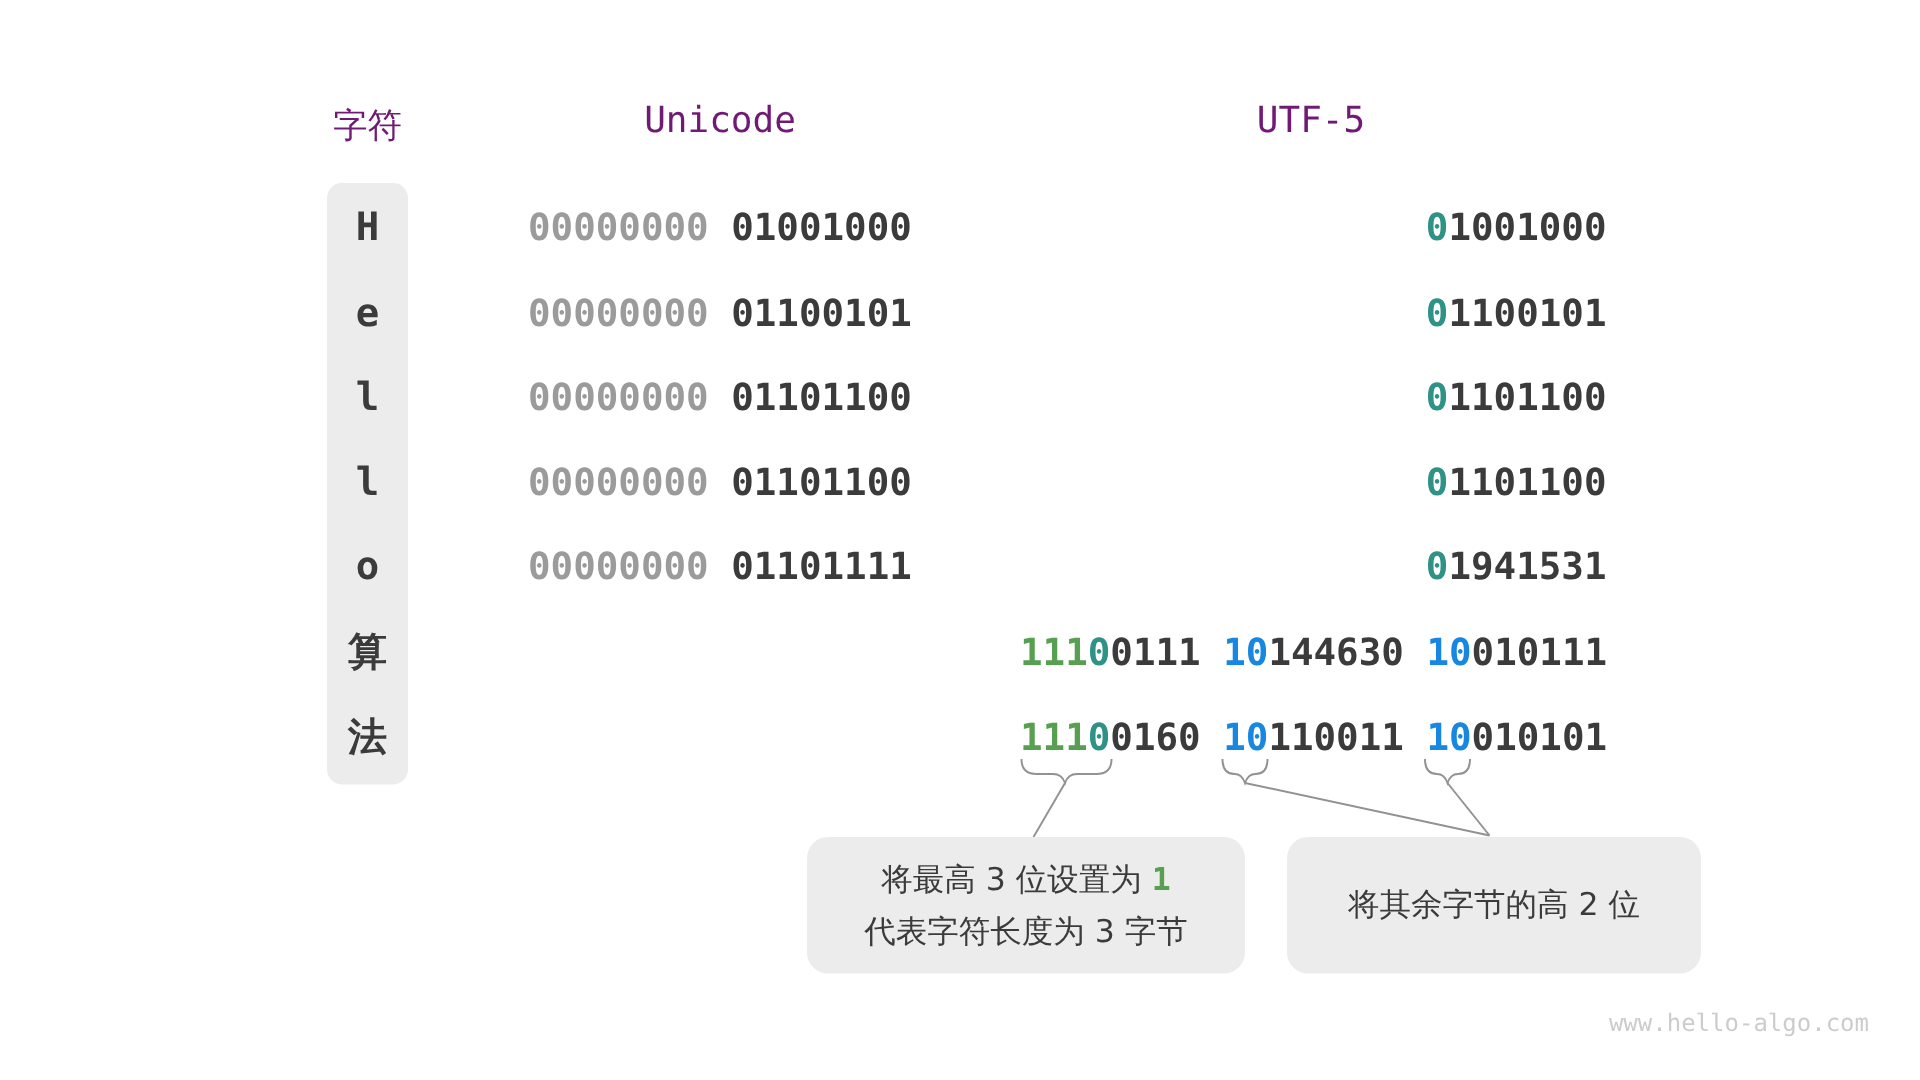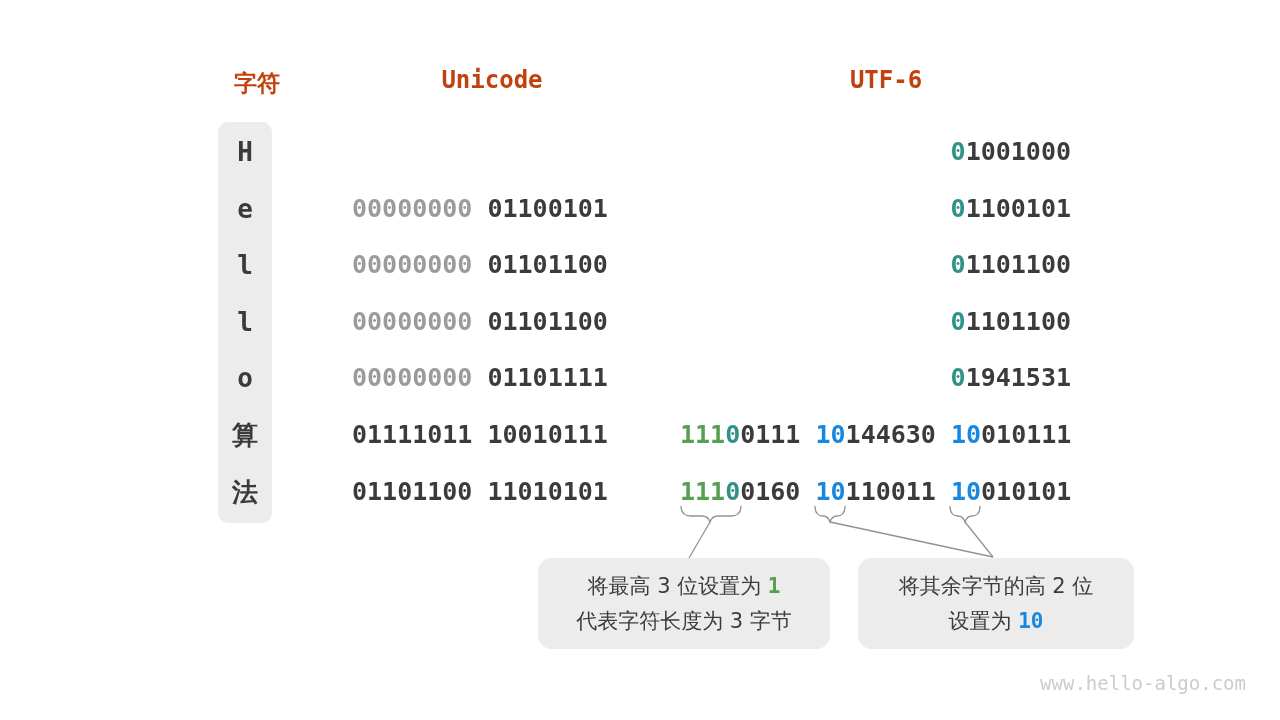--- a/index.html
+++ b/index.html
@@ -2,21 +2,21 @@
 <html><head>
 <meta charset="utf-8">
 <style>
   html,body{margin:0;padding:0;background:#ffffff;}
   .stage{
     position:relative;width:1280px;height:720px;background:#ffffff;overflow:hidden;
     font-family:"DejaVu Sans",sans-serif;color:#3b3b3b;
   }
   .mono{font-family:"DejaVu Sans Mono",monospace;}
   
-  .hdr{position:absolute;top:66px;transform:translateX(-50%);font-weight:700;font-size:24px;color:#c2410c;white-space:pre;margin-left:12px;}
+  .hdr{position:absolute;top:66px;transform:translateX(-50%);font-weight:400;font-size:24px;color:#701a75;white-space:pre;}
   .hdr.cjk{font-size:23px;top:68px;font-family:"DejaVu Sans",sans-serif;}
   
   .char-col-bg{position:absolute;left:218px;top:122px;width:54px;height:401px;background:#ececec;border-radius:10px;}
   
   .row{position:absolute;left:0;width:1280px;height:36px;line-height:36px;}
   .r0{top:134px}.r1{top:191px}.r2{top:247px}.r3{top:304px}.r4{top:360px}.r5{top:417px}.r6{top:474px}
   .cell{position:absolute;top:0;height:36px;white-space:pre;font-weight:700;font-size:25px;color:#3b3b3b;}
   .cell.char{left:218px;width:54px;text-align:center;font-size:26px;}
   .cell.uni{left:352px;}
   .cell.utf{left:680px;width:391px;text-align:right;}
@@ -33,35 +33,36 @@
     font-size:21px;line-height:35px;color:#3b3b3b;
   }
   .callout.left{left:538px;width:292px;}
   .callout.right{left:858px;width:276px;}
   .cl-line{white-space:pre;}
   .callout [data-c="green"],.callout [data-c="blue"]{font-family:"DejaVu Sans Mono",monospace;font-weight:700;}
   
   .overlay{position:absolute;left:0;top:0;width:1280px;height:720px;pointer-events:none;}
   .overlay path,.overlay line{stroke:#929292;stroke-width:1.3;fill:none;}
   
-  .watermark{position:absolute;top:672px;right:34px;font-family:"DejaVu Sans Mono",monospace;font-size:19px;color:#cccccc;text-align:center;}
+  .watermark{position:absolute;top:672px;right:34px;font-family:"DejaVu Sans Mono",monospace;font-size:16px;color:#cccccc;text-align:center;}
 </style>
 </head>
 <body>
 
 <div class="stage">
 
   <div class="hdr cjk" style="left:245px">字符</div>
   <div class="hdr mono" style="left:480px">Unicode</div>
-  <div class="hdr mono" style="left:874px">UTF-6</div>
+  <div class="hdr mono" style="left:874px">UTF-5</div>
 
   <div class="char-col-bg"></div>
 
   <div class="row r0">
     <div class="cell char mono">H</div>
+    <div class="cell uni mono"><span data-c="gray">00000000 </span><span data-c="dark">01001000</span></div>
     <div class="cell utf mono"><span data-c="teal">0</span><span data-c="dark">1001000</span><span></span><span></span><span></span><span></span><span></span></div>
   </div>
   <div class="row r1">
     <div class="cell char mono">e</div>
     <div class="cell uni mono"><span data-c="gray">00000000 </span><span data-c="dark">01100101</span></div>
     <div class="cell utf mono"><span data-c="teal">0</span><span data-c="dark">1100101</span><span></span><span></span><span></span><span></span><span></span></div>
   </div>
   <div class="row r2">
     <div class="cell char mono">l</div>
     <div class="cell uni mono"><span data-c="gray">00000000 </span><span data-c="dark">01101100</span></div>
@@ -72,42 +73,39 @@
     <div class="cell uni mono"><span data-c="gray">00000000 </span><span data-c="dark">01101100</span></div>
     <div class="cell utf mono"><span data-c="teal">0</span><span data-c="dark">1101100</span><span></span><span></span><span></span><span></span><span></span></div>
   </div>
   <div class="row r4">
     <div class="cell char mono">o</div>
     <div class="cell uni mono"><span data-c="gray">00000000 </span><span data-c="dark">01101111</span></div>
     <div class="cell utf mono"><span data-c="teal">0</span><span data-c="dark">1941531</span><span></span><span></span><span></span><span></span><span></span></div>
   </div>
   <div class="row r5">
     <div class="cell char">算</div>
-    <div class="cell uni mono"><span data-c="dark">01111011 </span><span data-c="dark">10010111</span></div>
     <div class="cell utf mono"><span data-c="green">111</span><span data-c="teal">0</span><span data-c="dark">0111 </span><span data-c="blue">10</span><span data-c="dark">144630 </span><span data-c="blue">10</span><span data-c="dark">010111</span></div>
   </div>
   <div class="row r6">
     <div class="cell char">法</div>
-    <div class="cell uni mono"><span data-c="dark">01101100 </span><span data-c="dark">11010101</span></div>
     <div class="cell utf mono"><span data-c="green">111</span><span data-c="teal">0</span><span data-c="dark">0160 </span><span data-c="blue">10</span><span data-c="dark">110011 </span><span data-c="blue">10</span><span data-c="dark">010101</span></div>
   </div>
 
   <svg class="overlay" viewBox="0 0 1280 720">
     <path d="M681,506 Q681,516 691,516 L702,516 Q708,516 710,522 Q712,516 718,516 L731,516 Q741,516 741,506"></path>
     <path d="M815,506 Q815,516 823,516 Q828,516 830,522 Q832,516 837,516 Q845,516 845,506"></path>
     <path d="M950,506 Q950,516 958,516 Q963,516 965,522 Q967,516 972,516 Q980,516 980,506"></path>
     <line x1="710" y1="522" x2="689" y2="558"></line>
     <line x1="830" y1="522" x2="993" y2="557"></line>
     <line x1="965" y1="522" x2="993" y2="557"></line>
   </svg>
 
   <div class="callout left">
     <div class="cl-line"><span data-c="dark">将最高 3 位设置为 </span><span data-c="green">1</span></div>
     <div class="cl-line"><span data-c="dark">代表字符长度为 3 字节</span><span></span></div>
   </div>
   <div class="callout right">
     <div class="cl-line"><span data-c="dark">将其余字节的高 2 位</span><span></span></div>
-    <div class="cl-line"><span data-c="dark">设置为 </span><span data-c="blue">10</span></div>
   </div>
 
   <div class="watermark">www.hello-algo.com</div>
 
 </div>
 
 </body></html>

